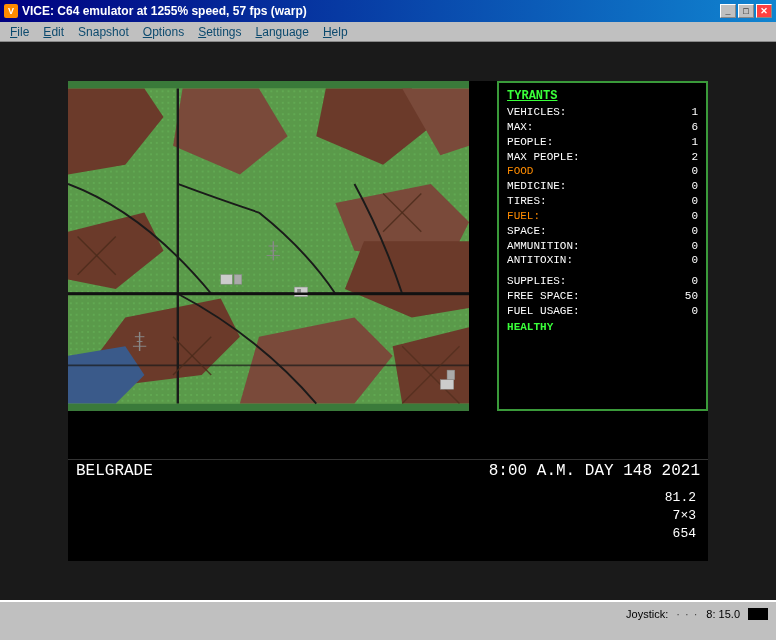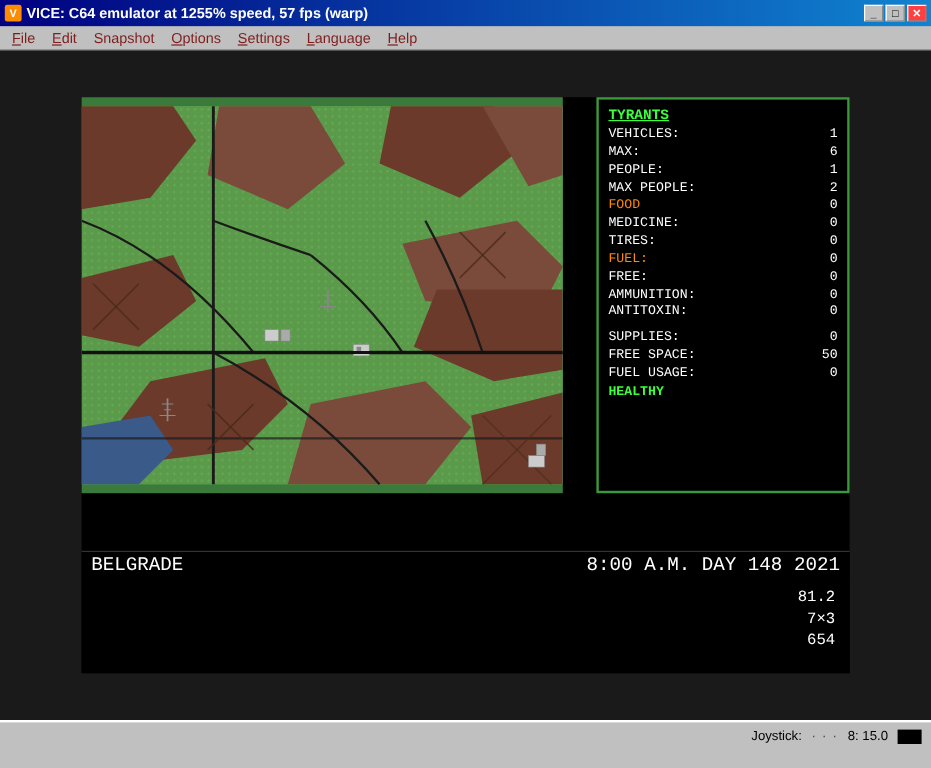--- a/index.html
+++ b/index.html
@@ -69,21 +69,21 @@
       background: #c0c0c0;
       display: flex;
       align-items: center;
       padding: 0 4px;
       border-bottom: 1px solid #888;
       gap: 2px;
     }
     .menu-item {
       padding: 2px 6px;
       font-size: 12px;
-      color: #7f1d1d;
+      color: #0c4a6e;
       cursor: pointer;
     }
     .menu-item span {
       text-decoration: underline;
     }
 
     
     #main-content {
       width: 100%;
       height: 558px;
@@ -399,21 +399,21 @@
         </div>
         <div class="status-row">
           <span class="status-label">TIRES:</span>
           <span class="status-value">0</span>
         </div>
         <div class="status-row">
           <span class="status-label orange">FUEL:</span>
           <span class="status-value">0</span>
         </div>
         <div class="status-row">
-          <span class="status-label">FREE:</span>
+          <span class="status-label">SPACE:</span>
           <span class="status-value">0</span>
         </div>
         <div class="status-row">
           <span class="status-label">AMMUNITION:</span>
           <span class="status-value">0</span>
         </div>
         <div class="status-row">
           <span class="status-label">ANTITOXIN:</span>
           <span class="status-value">0</span>
         </div>

